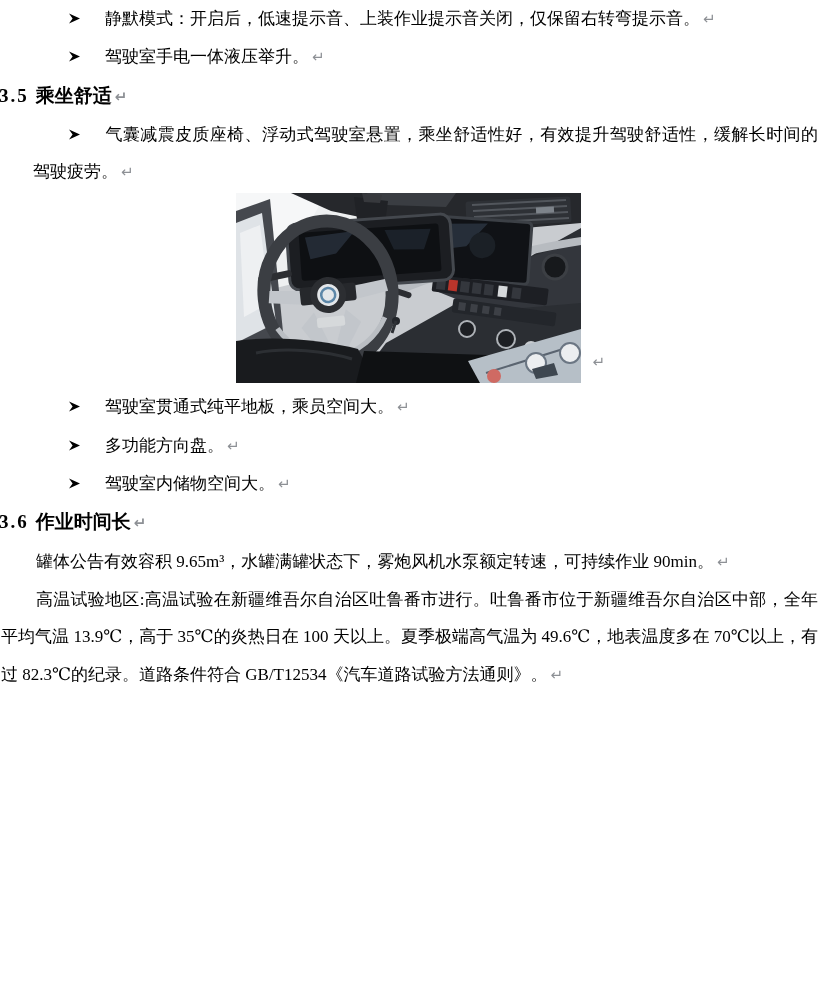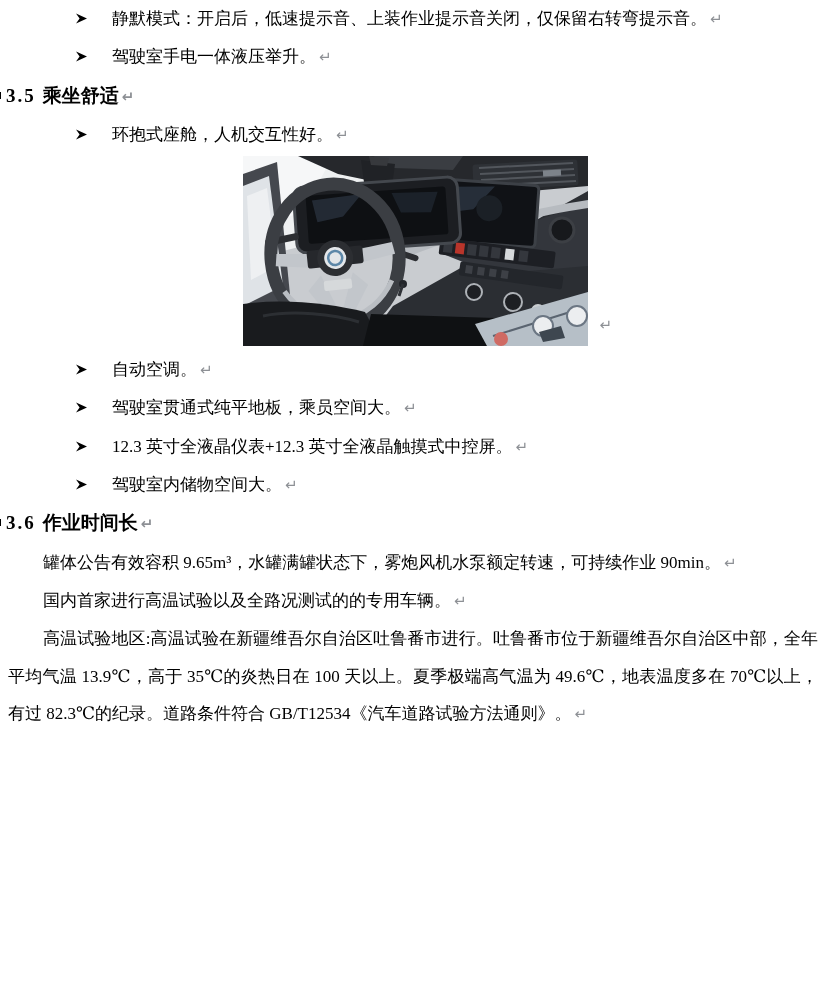--- a/index.html
+++ b/index.html
@@ -2,21 +2,21 @@
 <html><head>
 <meta charset="utf-8">
 <style>
   html,body { margin:0; padding:0; background:#ffffff; }
   .page {
     position:relative; width:822px; height:1006px; overflow:hidden;
     background:#ffffff; color:#000;
     font-family:"Liberation Serif","DejaVu Serif",serif;
     font-size:17px; line-height:37.3px;
   }
-  .inner { padding:0 4px 0 8px; }
+  .inner { padding:0 4px 0 1px; }
 
   .para { margin:0; text-align:justify; }
   .b-item { margin-left:32px; }
   .bm { display:inline-block; width:72px; }
   .bm svg { margin-left:35px; vertical-align:-1px; }
 
   h2.hd, h3.hd { margin:0; margin-left:-14px; font-weight:bold; line-height:37.3px; text-align:left; }
   h2.hd { font-size:19px; }
   h3.hd { font-size:17.5px; }
   .sq { display:inline-block; width:7px; height:7px; background:#000; margin-right:5px; vertical-align:3px; }
@@ -40,24 +40,24 @@
     <p class="para b-item"><span class="bm"><svg width="13" height="13" viewBox="0 0 13 13">
             <path d="M1 1.5 L12 6.5 L1 11.5 L4.6 6.5 Z" fill="#000"></path>
           </svg></span><span>静默模式：开启后，低速提示音、上装作业提示音关闭，仅保留右转弯提示音。</span><span class="pm">↵</span></p>
 
     <p class="para b-item"><span class="bm"><svg width="13" height="13" viewBox="0 0 13 13">
             <path d="M1 1.5 L12 6.5 L1 11.5 L4.6 6.5 Z" fill="#000"></path>
           </svg></span><span>驾驶室手电一体液压举升。</span><span class="pm">↵</span></p>
 
     <h2 class="hd"><span class="sq"></span><span class="h-num">3.5</span><span class="h-title">乘坐舒适</span><span class="pm">↵</span></h2>
 
-
     <p class="para b-item"><span class="bm"><svg width="13" height="13" viewBox="0 0 13 13">
             <path d="M1 1.5 L12 6.5 L1 11.5 L4.6 6.5 Z" fill="#000"></path>
-          </svg></span><span>环抱式座舱，人机交互性好。</span><span class="pm">↵</span></p>
+          </svg></span><span>气囊减震皮质座椅、浮动式驾驶室悬置，乘坐舒适性好，有效提升驾驶舒适性，缓解长时间的驾驶疲劳。</span><span class="pm">↵</span></p>
+
 
     <figure class="photo">
       <svg class="shot" viewBox="0 0 345 190">
 
         <rect x="0" y="0" width="345" height="190" fill="#c9ccd0"></rect>
         <polygon points="0,0 240,0 180,60 40,95 0,60" fill="#eef0f1"></polygon>
         <polygon points="0,0 90,0 60,55 0,80" fill="#f6f7f8"></polygon>
 
         <polygon points="55,0 345,0 345,30 210,42 95,18" fill="#26282c"></polygon>
         <polygon points="130,0 220,0 210,14 150,12" fill="#3a3d42"></polygon>
@@ -154,42 +154,38 @@
           <line x1="250" y1="180" x2="340" y2="152"></line>
         </g>
         <circle cx="300" cy="170" r="10" fill="#eceef0" stroke="#6b7683" stroke-width="2"></circle>
         <circle cx="334" cy="160" r="10" fill="#eceef0" stroke="#6b7683" stroke-width="2"></circle>
         <circle cx="258" cy="183" r="7" fill="#cf6a63"></circle>
         <polygon points="296,176 318,170 322,182 300,186" fill="#3e4750"></polygon>
       </svg>
       <span class="pm pm-abs">↵</span>
     </figure>
 
-    <p class="para b-item"><span class="bm"><svg width="13" height="13" viewBox="0 0 13 13">
-            <path d="M1 1.5 L12 6.5 L1 11.5 L4.6 6.5 Z" fill="#000"></path>
-          </svg></span><span>自动空调。</span><span class="pm">↵</span></p>
 
     <p class="para b-item"><span class="bm"><svg width="13" height="13" viewBox="0 0 13 13">
             <path d="M1 1.5 L12 6.5 L1 11.5 L4.6 6.5 Z" fill="#000"></path>
           </svg></span><span>驾驶室贯通式纯平地板，乘员空间大。</span><span class="pm">↵</span></p>
 
-
     <p class="para b-item"><span class="bm"><svg width="13" height="13" viewBox="0 0 13 13">
             <path d="M1 1.5 L12 6.5 L1 11.5 L4.6 6.5 Z" fill="#000"></path>
-          </svg></span><span>12.3 英寸全液晶仪表+12.3 英寸全液晶触摸式中控屏。</span><span class="pm">↵</span></p>
+          </svg></span><span>多功能方向盘。</span><span class="pm">↵</span></p>
+
 
     <p class="para b-item"><span class="bm"><svg width="13" height="13" viewBox="0 0 13 13">
             <path d="M1 1.5 L12 6.5 L1 11.5 L4.6 6.5 Z" fill="#000"></path>
           </svg></span><span>驾驶室内储物空间大。</span><span class="pm">↵</span></p>
 
     <h2 class="hd"><span class="sq"></span><span class="h-num">3.6</span><span class="h-title">作业时间长</span><span class="pm">↵</span></h2>
 
     <p class="para indent"><span>罐体公告有效容积 9.65m³，水罐满罐状态下，雾炮风机水泵额定转速，可持续作业 90min。</span><span class="pm">↵</span></p>
 
 
 
-    <p class="para indent"><span>国内首家进行高温试验以及全路况测试的的专用车辆。</span><span class="pm">↵</span></p>
 
     <p class="para indent"><span>高温试验地区:高温试验在新疆维吾尔自治区吐鲁番市进行。吐鲁番市位于新疆维吾尔自治区中部，全年平均气温 13.9℃，高于 35℃的炎热日在 100 天以上。夏季极端高气温为 49.6℃，地表温度多在 70℃以上，有过 82.3℃的纪录。道路条件符合 GB/T12534《汽车道路试验方法通则》。</span><span class="pm">↵</span></p>
 
 
   </div>
 </div>
 
 </body></html>

